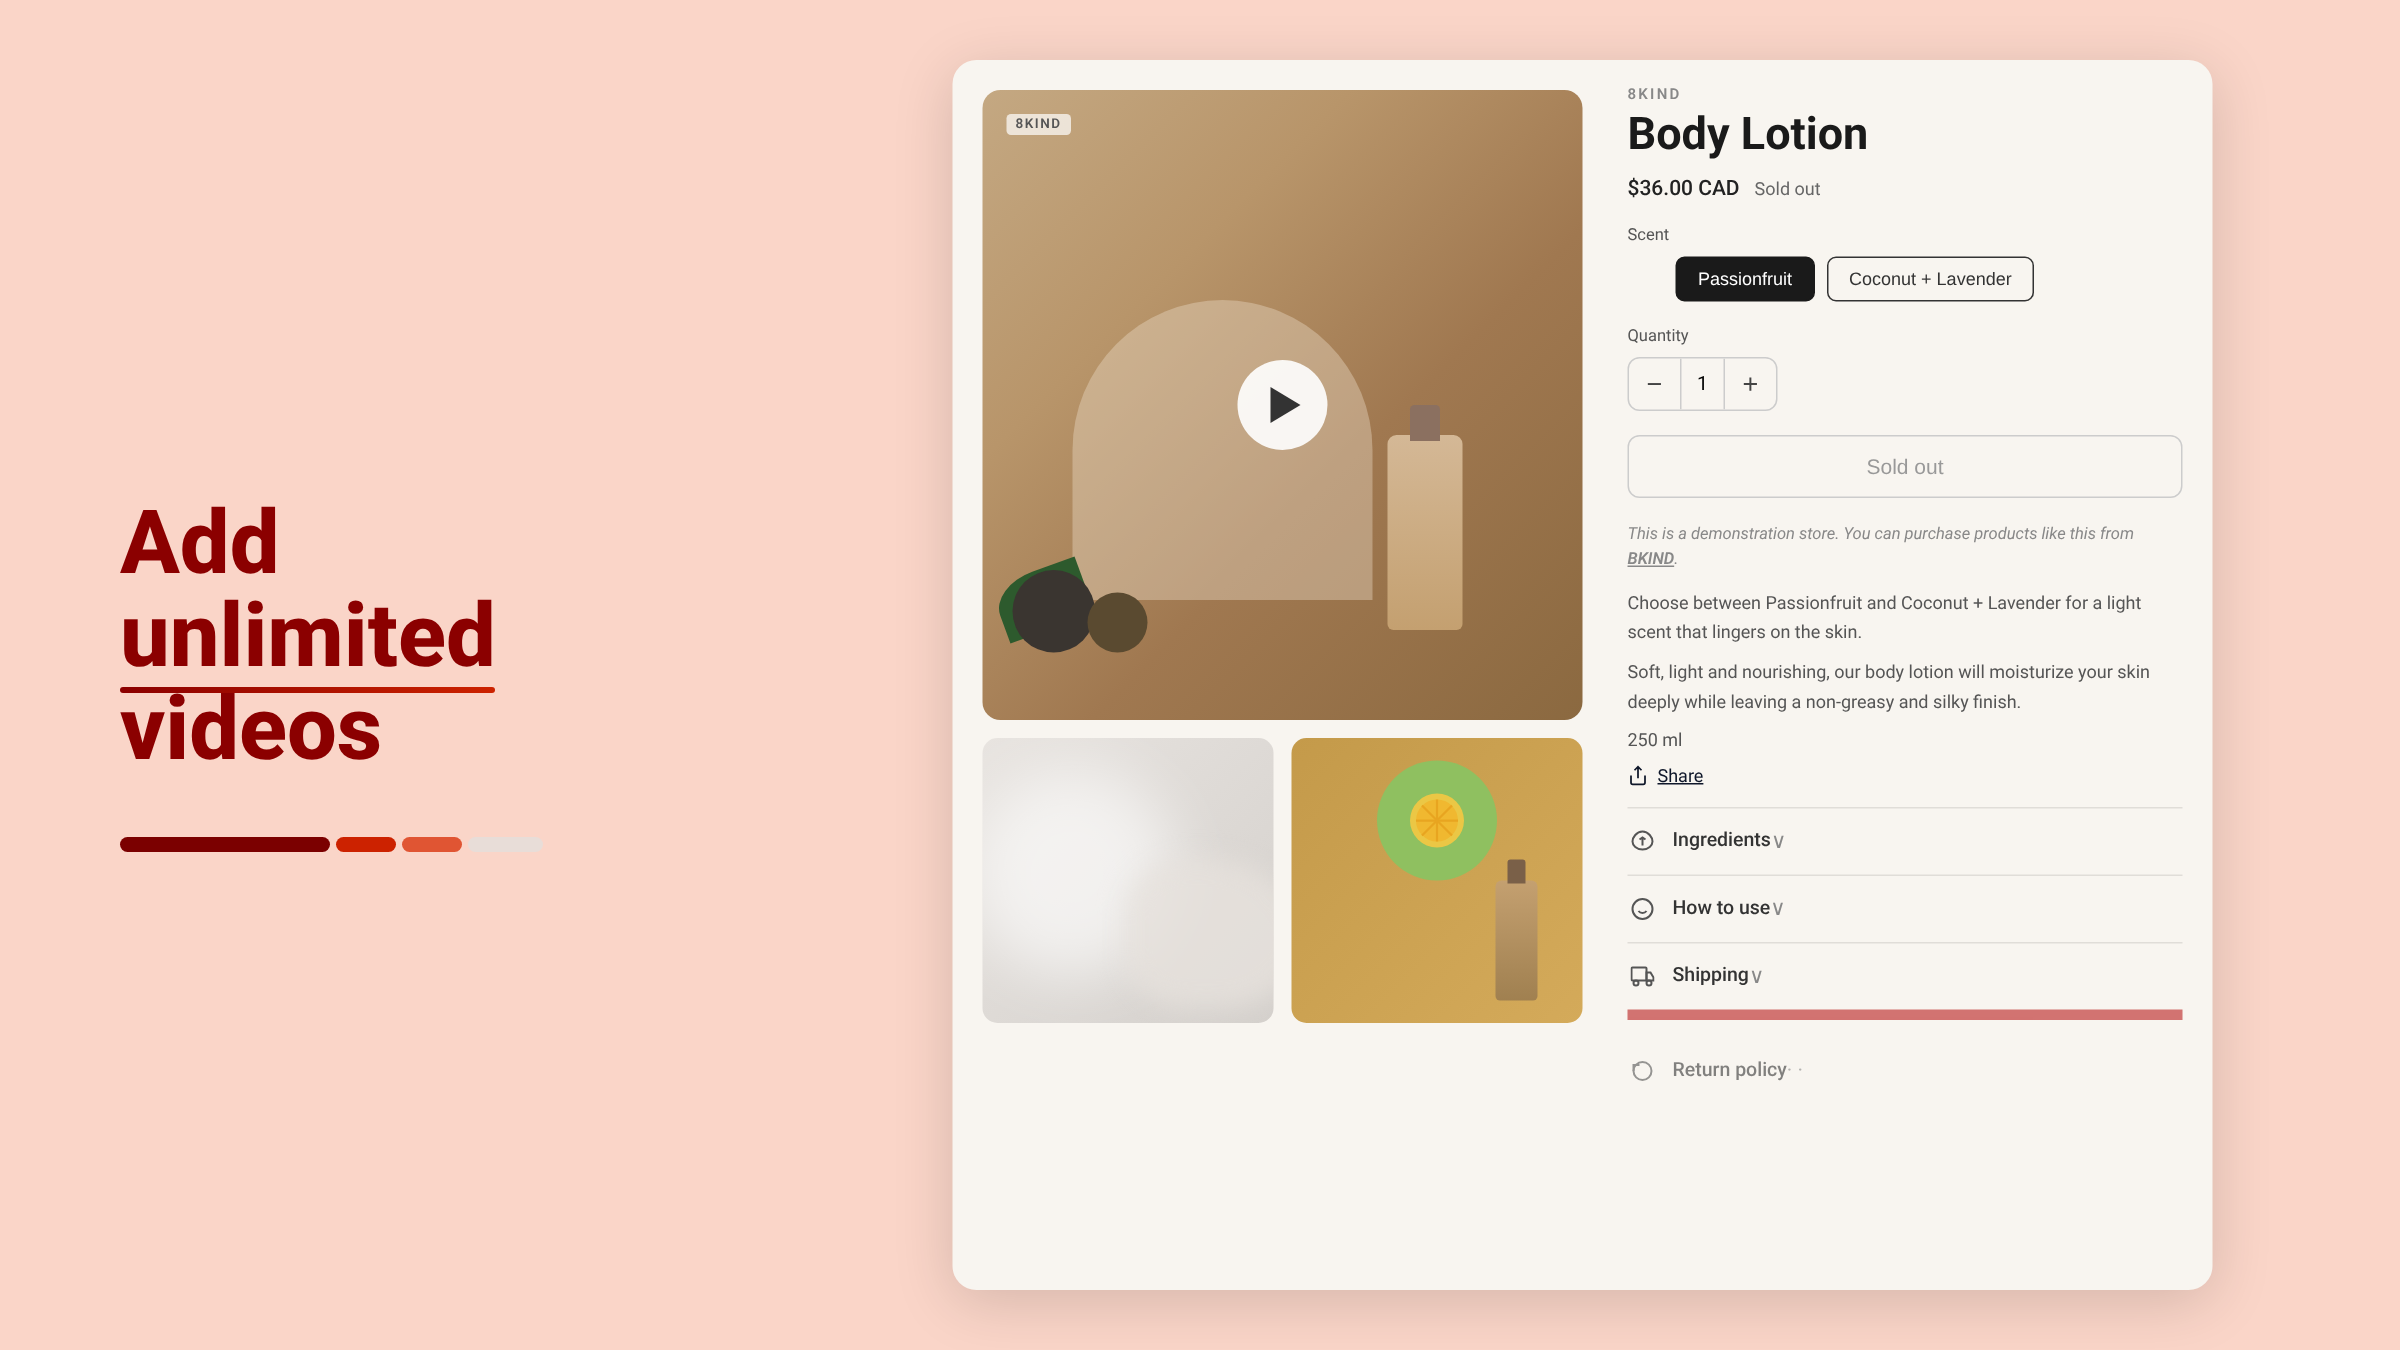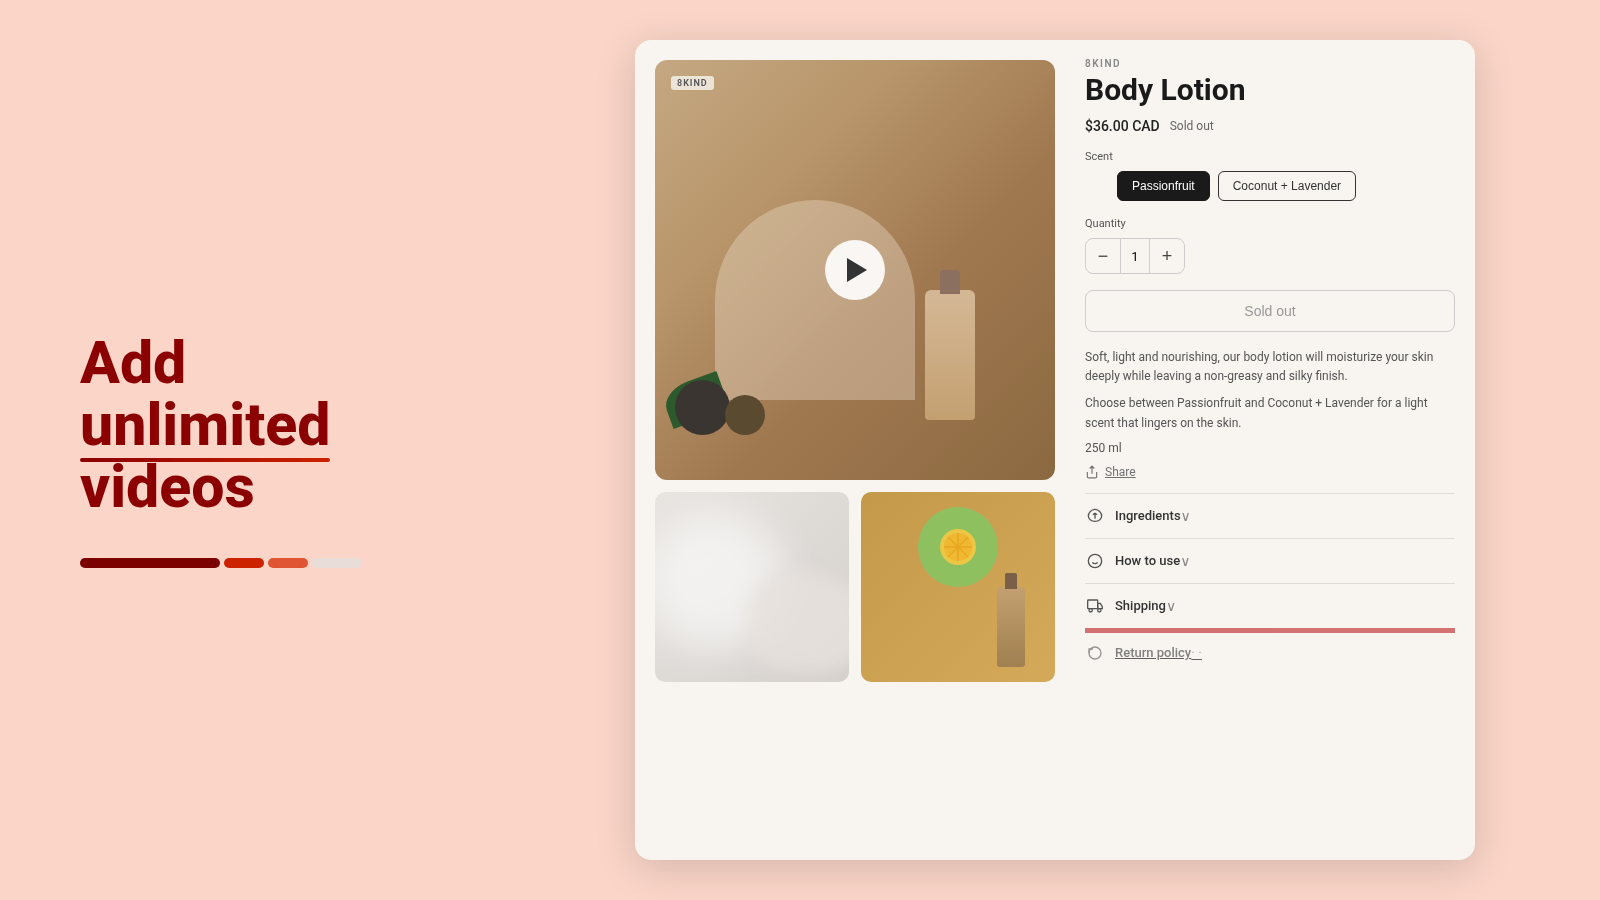--- a/index.html
+++ b/index.html
@@ -414,21 +414,21 @@
       font-size: 12px;
       color: #555;
       margin-bottom: 10px;
     }
 
     .share-link {
       display: flex;
       align-items: flex-start;
       gap: 6px;
       font-size: 12px;
-      color: #737373;
+      color: #0f172a;
       cursor: pointer;
       margin-bottom: 14px;
       text-decoration: underline;
     }
 
     .accordion-item {
       border-top: 1px solid #e0ddd8;
       padding: 12px 0;
       display: flex;
       align-items: center;
@@ -455,23 +455,22 @@
       font-size: 14px;
     }
 
     .chevron {
       font-size: 14px;
       color: #888;
     }
 
     .accordion-last {
       opacity: 0.6;
-      border-top: 5px solid #b91c1c;
-      padding: 10px 0;
-      text-decoration: underline;
+      border-top: 7px solid #b91c1c;
+      padding: 24px 0;
     }
   </style>
 </head>
 <body>
 
 <div class="left-panel">
   <h1 class="hero-title">
     <span>Add</span><br>
     <span class="underline-text">unlimited</span><br>
     <span>videos</span>
@@ -551,23 +550,26 @@
       <div class="quantity-label">Quantity</div>
 
       <div class="quantity-control">
         <button class="qty-btn">−</button>
         <div class="qty-value">1</div>
         <button class="qty-btn">+</button>
       </div>
 
       <button class="sold-out-btn">Sold out</button>
 
-
+      <p class="demo-notice">
+        This is a demonstration store. You can purchase products like this from <a>BKIND</a>.
+      </p>
+
+      <p class="product-description">Choose between Passionfruit and Coconut + Lavender for a light scent that lingers on the skin.</p>
       <p class="product-description">Soft, light and nourishing, our body lotion will moisturize your skin deeply while leaving a non-greasy and silky finish.</p>
-      <p class="product-description">Choose between Passionfruit and Coconut + Lavender for a light scent that lingers on the skin.</p>
 
       <p class="product-size">250 ml</p>
 
       <div class="share-link">
         <svg width="14" height="14" viewBox="0 0 24 24" fill="none" stroke="currentColor" stroke-width="2">
           <path d="M4 12v8a2 2 0 002 2h12a2 2 0 002-2v-8M16 6l-4-4-4 4M12 2v13"></path>
         </svg>
         <span>Share</span>
       </div>
 

